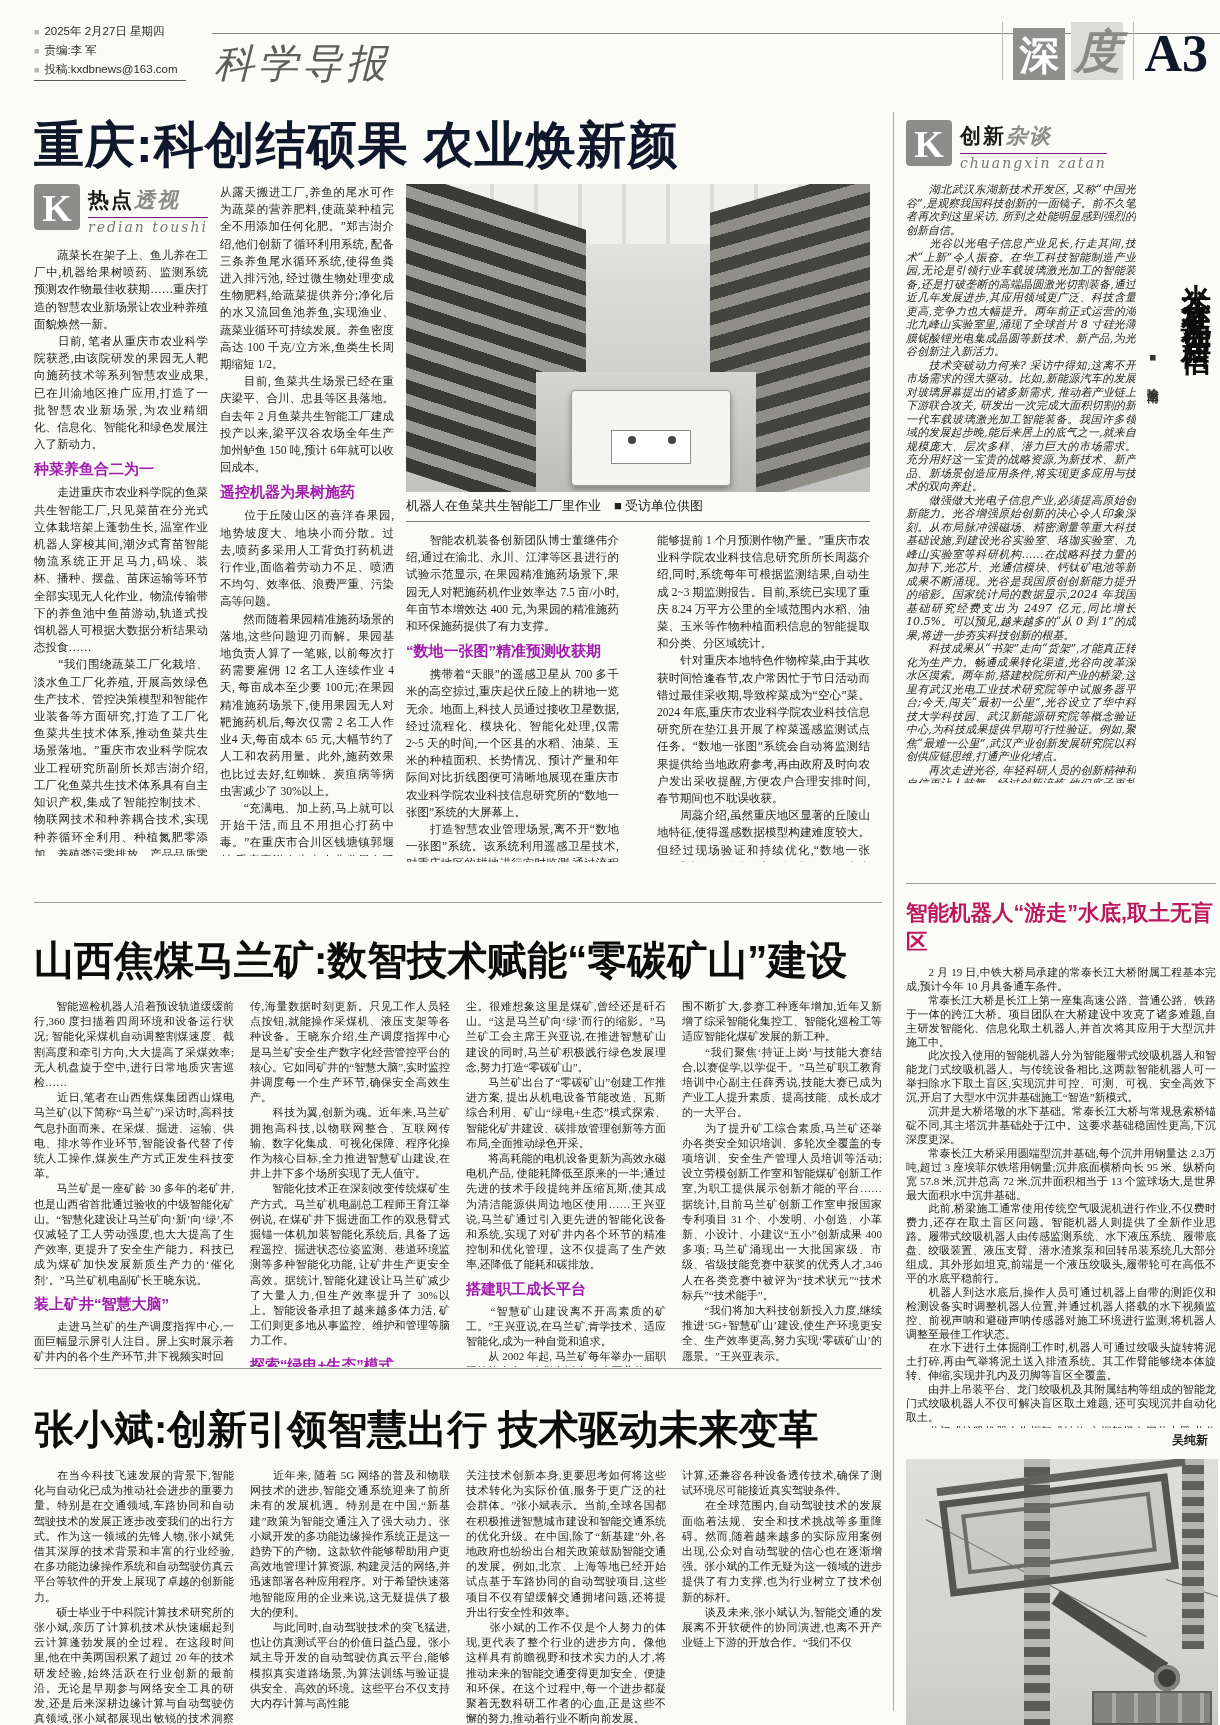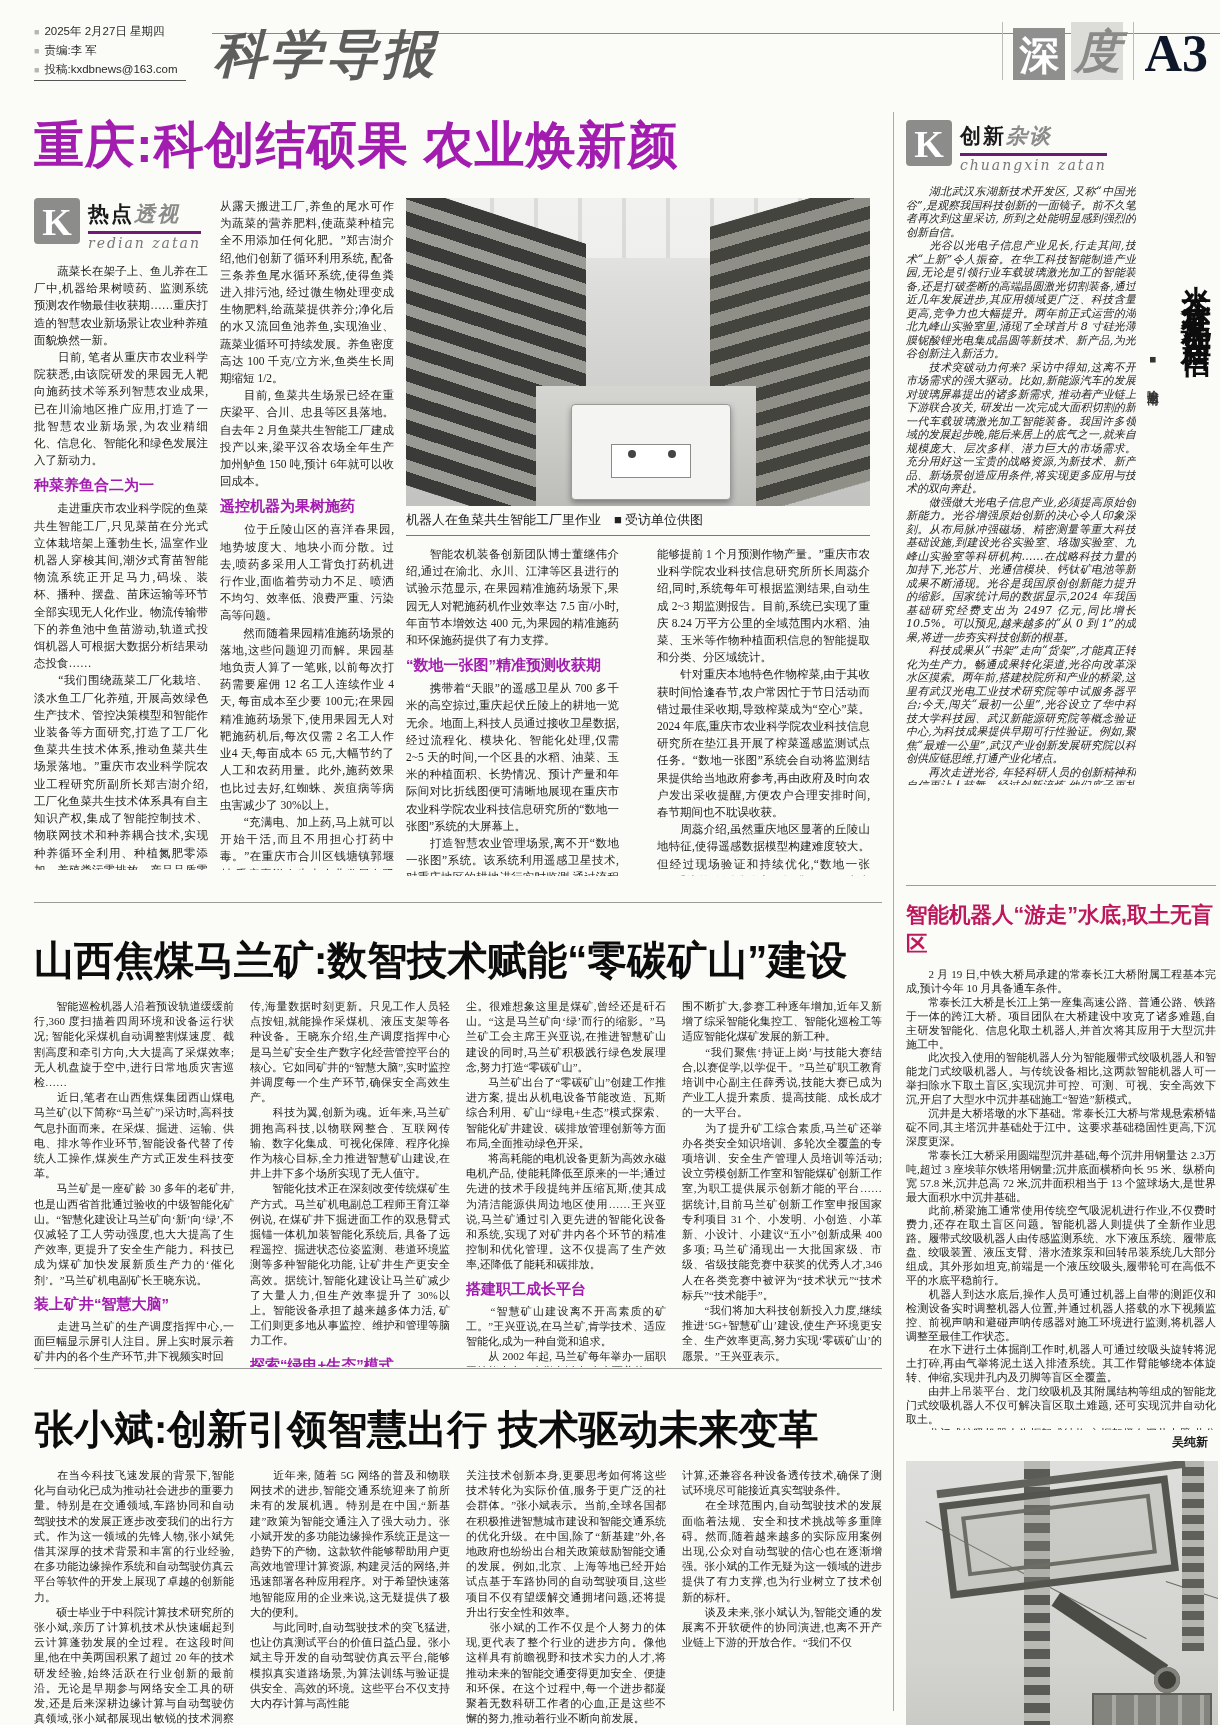--- a/index.html
+++ b/index.html
@@ -7,40 +7,40 @@
   .page {
     position:relative; width:1220px; height:1725px; margin:0 auto;
     background:#fbfbf8; color:#1c1c1c; overflow:hidden;
     font-family:"Liberation Serif","DejaVu Serif",serif;
   }
   
   .hdr-meta { position:absolute; left:34px; top:22px; width:160px; font-size:11.5px; line-height:18px; color:#2a2a2a; font-family:"Liberation Sans","DejaVu Sans",sans-serif; }
   .hdr-meta .m::before { content:"■"; color:#b5b5b3; margin-right:5px; font-size:9px; }
   .hdr-rule-left { position:absolute; left:34px; top:80px; width:152px; height:1px; background:#555; }
   .hdr-rule-long { position:absolute; left:212px; right:0; top:33px; height:1px; background:#888; }
-  .masthead { position:absolute; left:214px; top:20px; font-size:52px; font-weight:bold; font-style:italic; color:#5e5e5c; letter-spacing:4px; font-family:"DejaVu Serif","Liberation Serif",serif; }
+  .masthead { position:absolute; left:214px; top:36px; font-size:40px; font-weight:normal; font-style:italic; color:#5e5e5c; letter-spacing:4px; font-family:"DejaVu Serif","Liberation Serif",serif; }
   .badge { position:absolute; right:12px; top:22px; display:flex; align-items:flex-end; gap:6px; }
   .badge .sep { width:1px; height:58px; background:#bbb; margin:0 4px; }
   .b1 { width:52px; height:52px; background:#8f8f8d; color:#fff; font-size:40px; font-weight:900; text-align:center; line-height:54px; font-family:"Liberation Sans","DejaVu Sans",sans-serif; }
   .b2 { width:52px; height:58px; background:#dcdcd9; color:#8a8a88; font-size:46px; font-weight:bold; font-style:italic; text-align:center; line-height:60px; }
   .b3 { font-size:52px; font-weight:bold; color:#0f172a; line-height:52px; font-family:"Liberation Serif","DejaVu Serif",serif; }
   
   .bt { white-space:pre-line; text-align:justify; font-size:11.5px; line-height:17.2px; color:#1e1e1e; }
   .sub { font-size:15px; font-weight:bold; margin:7px 0 5px; font-family:"Liberation Sans","DejaVu Sans",sans-serif; color:#a21caf; }
   .byline { text-align:right; font-weight:bold; font-size:12px; padding:4px 8px 0 0; }
   
   .kbox { display:flex; align-items:flex-start; gap:8px; margin-bottom:12px; }
   .kicon { width:46px; height:46px; background:#8c8c8a; border-radius:4px; color:#fff; font-size:38px; font-weight:bold; text-align:center; line-height:48px; font-family:"Liberation Serif","DejaVu Serif",serif; }
   .klabels { padding-top:2px; }
   .klabel { font-size:21px; font-weight:bold; letter-spacing:2px; color:#1a1a1a; font-family:"Liberation Sans","DejaVu Sans",sans-serif; }
   .klabel .lt { color:#8b8b89; font-style:italic; font-family:"DejaVu Serif",serif; }
-  .kpinyin { font-size:14px; font-style:italic; color:#77777a; border-top:3px solid #701a75; margin-top:3px; padding-top:1px; font-family:"DejaVu Serif",serif; letter-spacing:2px; }
+  .kpinyin { font-size:14px; font-style:italic; color:#77777a; border-top:1px solid #701a75; margin-top:3px; padding-top:1px; font-family:"DejaVu Serif",serif; letter-spacing:2px; }
   
   .a1 { position:absolute; left:34px; top:116px; width:848px; }
-  .a1 h1 { font-size:50px; font-weight:900; letter-spacing:1px; line-height:58px; color:#a21caf; font-family:"Liberation Sans","DejaVu Sans",sans-serif; margin-bottom:24px; }
+  .a1 h1 { font-size:50px; font-weight:900; letter-spacing:1px; line-height:58px; color:#0f172a; font-family:"Liberation Sans","DejaVu Sans",sans-serif; margin-bottom:10px; }
   .a1-cols { display:flex; gap:12px; }
   .c-nar { width:174px; height:672px; overflow:hidden; }
   .a1-stack { width:464px; }
   .photo1 { position:relative; width:464px; height:308px; background:linear-gradient(#ececea 0%,#dcdcda 30%,#c2c2c0 100%); overflow:hidden; }
   .p1-ceiling { position:absolute; top:0; left:0; right:0; height:60px; background:repeating-linear-gradient(90deg,#f2f2f0 0 40px,#d8d8d6 40px 44px); opacity:.8; }
   .p1-rackL { position:absolute; left:-40px; top:10px; width:220px; height:300px; transform:skewY(18deg); background:repeating-linear-gradient(180deg,#3a3a38 0 14px,#9a9a94 14px 26px); }
   .p1-rackR { position:absolute; right:-40px; top:0px; width:200px; height:300px; transform:skewY(-16deg); background:repeating-linear-gradient(180deg,#44443f 0 13px,#8f8f88 13px 25px); }
   .p1-floor { position:absolute; bottom:0; left:130px; width:220px; height:120px; background:linear-gradient(#d5d5d2,#bdbdba); }
   .p1-robot { position:absolute; bottom:6px; left:165px; width:160px; height:96px; background:#f4f4f2; border:1px solid #9a9a98; border-radius:4px; box-shadow:0 3px 6px rgba(0,0,0,.35); }
   .p1-panel { position:absolute; bottom:28px; left:205px; width:80px; height:34px; background:#ffffff; border:1px solid #8a8a88; }
@@ -106,21 +106,21 @@
   <div class="vdiv"></div>
 
   <div class="a1">
     <h1>重庆:科创结硕果  农业焕新颜</h1>
     <div class="a1-cols">
       <div class="c-nar">
         <div class="kbox">
           <div class="kicon">K</div>
           <div class="klabels">
             <div class="klabel"><span>热点</span><span class="lt">透视</span></div>
-            <div class="kpinyin">redian zatan</div>
+            <div class="kpinyin">redian toushi</div>
           </div>
         </div>
         <div class="bt">　　蔬菜长在架子上、鱼儿养在工厂中,机器给果树喷药、监测系统预测农作物最佳收获期……重庆打造的智慧农业新场景让农业种养殖面貌焕然一新。
 　　日前, 笔者从重庆市农业科学院获悉,由该院研发的果园无人靶向施药技术等系列智慧农业成果,已在川渝地区推广应用,打造了一批智慧农业新场景,为农业精细化、信息化、智能化和绿色发展注入了新动力。</div>
         <div class="sub">种菜养鱼合二为一</div>
         <div class="bt">　　走进重庆市农业科学院的鱼菜共生智能工厂,只见菜苗在分光式立体栽培架上蓬勃生长, 温室作业机器人穿梭其间,潮汐式育苗智能物流系统正开足马力,码垛、装杯、播种、摆盘、苗床运输等环节全部实现无人化作业。物流传输带下的养鱼池中鱼苗游动,轨道式投饵机器人可根据大数据分析结果动态投食……
 　　“我们围绕蔬菜工厂化栽培、淡水鱼工厂化养殖, 开展高效绿色生产技术、管控决策模型和智能作业装备等方面研究,打造了工厂化鱼菜共生技术体系,推动鱼菜共生场景落地。”重庆市农业科学院农业工程研究所副所长郑吉澍介绍,工厂化鱼菜共生技术体系具有自主知识产权,集成了智能控制技术、物联网技术和种养耦合技术,实现种养循环全利用、种植氮肥零添加、养殖粪污零排放、产品品质零风险的“一全三零”目标。
 　　在蔬菜工厂化栽培方面,重庆市农业科学院农业工程研究所设施农业工程创新团队突破高精度定位、柔性夹持和多机协同管控等关键技术,实现了“从一粒种子到一棵菜”全程少人化作业。仅需要2个人操作播种设备,每个小时可以播种2万株蔬菜苗, 作业效率是人工的 10 倍以上。此外,蔬菜种植采用充分利用立体空间和光照能量的自动化节能栽培系统,产量最大可达 80 千克/平方米,较传统露地栽培增产 5~10 倍以上。
 　　“在淡水鱼工厂化养殖方面,养鱼池</div>
       </div>

